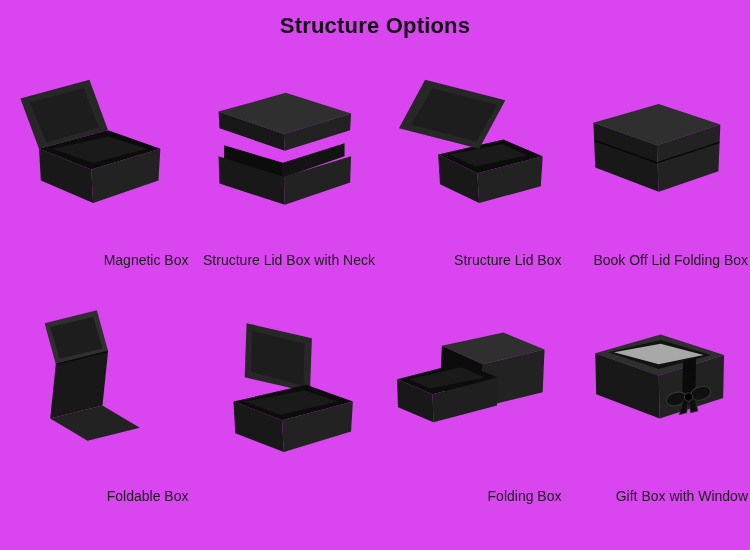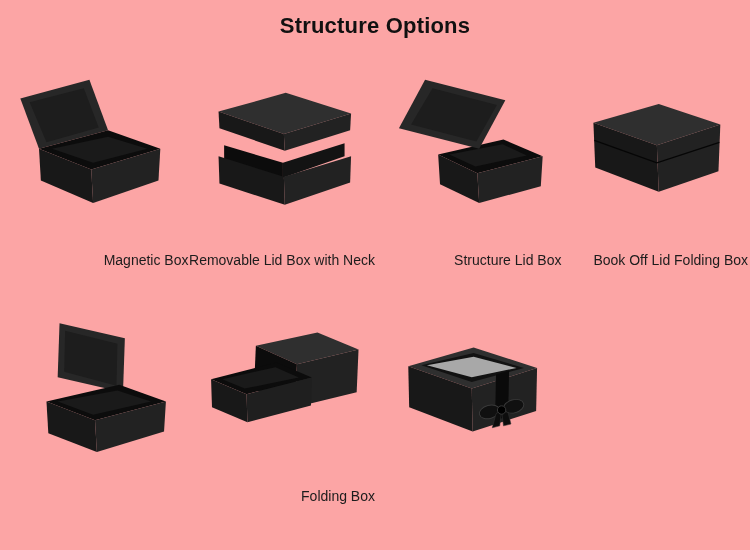--- a/index.html
+++ b/index.html
@@ -1,18 +1,18 @@
 <!DOCTYPE html>
 <html><head>
 <meta charset="utf-8">
 <style>
   *{box-sizing:border-box}
   html,body{margin:0;padding:0;background:#fff}
   body{font-family:"Liberation Sans",sans-serif;-webkit-font-smoothing:antialiased}
-  .page{width:750px;height:550px;background:#fca5a5;overflow:hidden;margin:0 auto}
+  .page{width:750px;height:550px;background:#d946ef;overflow:hidden;margin:0 auto}
   .title{margin:0;padding-top:13px;height:42px;text-align:center;font-size:22px;font-weight:700;color:#111;letter-spacing:.2px}
   .grid{display:grid;grid-template-columns:repeat(4,1fr);padding:0 2px}
   .cell{height:236px;display:flex;flex-direction:column;align-items:flex-end;justify-content:flex-end}
   .art{flex:1;width:100%;display:flex;align-items:center;justify-content:center}
   .art svg{width:168px;height:172px;display:block}
   .label{font-size:14px;line-height:18px;color:#1c1c1c;white-space:nowrap;padding-bottom:9px;text-align:center}
 
   
   .pTop{fill:#2f2f2f}
   .pLid{fill:#272727}
@@ -59,21 +59,21 @@
         <svg viewBox="0 0 180 180" aria-hidden="true">
           <polygon class="pTop" points="22,52 94,32 164,54 92,76"></polygon>
           <polygon class="pLeft" points="22,52 92,76 93,94 23,70"></polygon>
           <polygon class="pRight" points="92,76 164,54 163,72 93,94"></polygon>
           <polygon class="pIn" points="28,88 91,107 91,123 28,104"></polygon>
           <polygon class="pNeckR" points="91,107 157,86 157,100 91,123"></polygon>
           <polygon class="pLeft" points="22,100 92,122 93,152 23,129"></polygon>
           <polygon class="pRight" points="92,122 164,100 163,128 93,152"></polygon>
         </svg>
       </div>
-      <figcaption class="label">Removable Lid Box with Neck</figcaption>
+      <figcaption class="label">Structure Lid Box with Neck</figcaption>
     </figure>
 
     <figure class="cell" style="margin:0">
       <div class="art">
         <svg viewBox="0 0 180 180" aria-hidden="true">
           <polygon class="pIn" points="58,98 128,82 170,100 100,118"></polygon>
           <polygon class="pInner" points="70,98 127,87 153,99 98,111"></polygon>
           <polygon class="pLeft" points="58,98 100,118 102,150 60,130"></polygon>
           <polygon class="pRight" points="100,118 170,100 168,132 102,150"></polygon>
           <polygon class="pLid" points="44,18 130,40 102,92 16,70"></polygon>
@@ -88,20 +88,32 @@
         <svg viewBox="0 0 180 180" aria-hidden="true">
           <polygon class="pTop" points="24,64 94,44 160,66 92,88"></polygon>
           <polygon class="pLeft" points="24,64 92,88 94,138 26,112"></polygon>
           <polygon class="pRight" points="92,88 160,66 158,116 94,138"></polygon>
           <path class="seam" d="M25,83 L92,107 L159,85"></path>
         </svg>
       </div>
       <figcaption class="label">Book Off Lid Folding Box</figcaption>
     </figure>
 
+    <figure class="cell" style="margin:0">
+      <div class="art">
+        <svg viewBox="0 0 180 180" aria-hidden="true">
+          <polygon class="pTop" points="36,26 92,12 104,56 48,70"></polygon>
+          <polygon class="pInset" points="42,30 88,19 98,53 52,64"></polygon>
+          <polygon class="pLeft" points="48,70 104,56 98,114 42,128"></polygon>
+          <polygon class="pRight" points="42,128 98,114 138,138 82,152"></polygon>
+          <path class="seam" d="M48,70 L104,56"></path>
+        </svg>
+      </div>
+      <figcaption class="label">Foldable Box</figcaption>
+    </figure>
 
     <figure class="cell" style="margin:0">
       <div class="art">
         <svg viewBox="0 0 180 180" aria-hidden="true">
           <polygon class="pLid" points="52,12 122,28 120,86 50,70"></polygon>
           <polygon class="pInset" points="58,20 114,34 113,79 57,64"></polygon>
           <polygon class="pIn" points="38,96 116,78 166,96 90,116"></polygon>
           <polygon class="pInner" points="50,96 114,84 150,96 88,110"></polygon>
           <polygon class="pLeft" points="38,96 90,116 92,150 40,130"></polygon>
           <polygon class="pRight" points="90,116 166,96 164,128 92,150"></polygon>
@@ -133,16 +145,17 @@
           <polygon class="pLeft" points="26,58 94,82 95,128 27,102"></polygon>
           <polygon class="pRight" points="94,82 164,60 163,106 95,128"></polygon>
           <polygon class="pRib" points="120,67 134,63 133,112 119,116"></polygon>
           <ellipse class="bowLoop" cx="113" cy="107" rx="11" ry="7" transform="rotate(-15 113 107)"></ellipse>
           <ellipse class="bowLoop" cx="139" cy="101" rx="11" ry="7" transform="rotate(-15 139 101)"></ellipse>
           <polygon class="bowTail" points="120,109 126,105 124,122 116,124"></polygon>
           <polygon class="bowTail" points="126,105 133,108 136,120 128,122"></polygon>
           <circle class="bowKnot" cx="126" cy="105" r="4.5"></circle>
         </svg>
       </div>
+      <figcaption class="label">Gift Box with Window</figcaption>
     </figure>
 
   </div>
 </div>
 
 </body></html>

